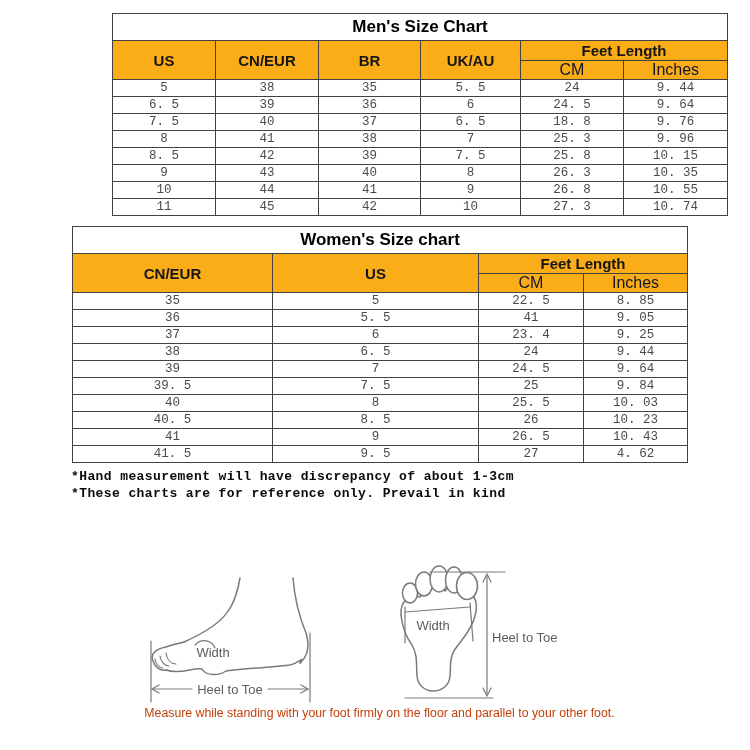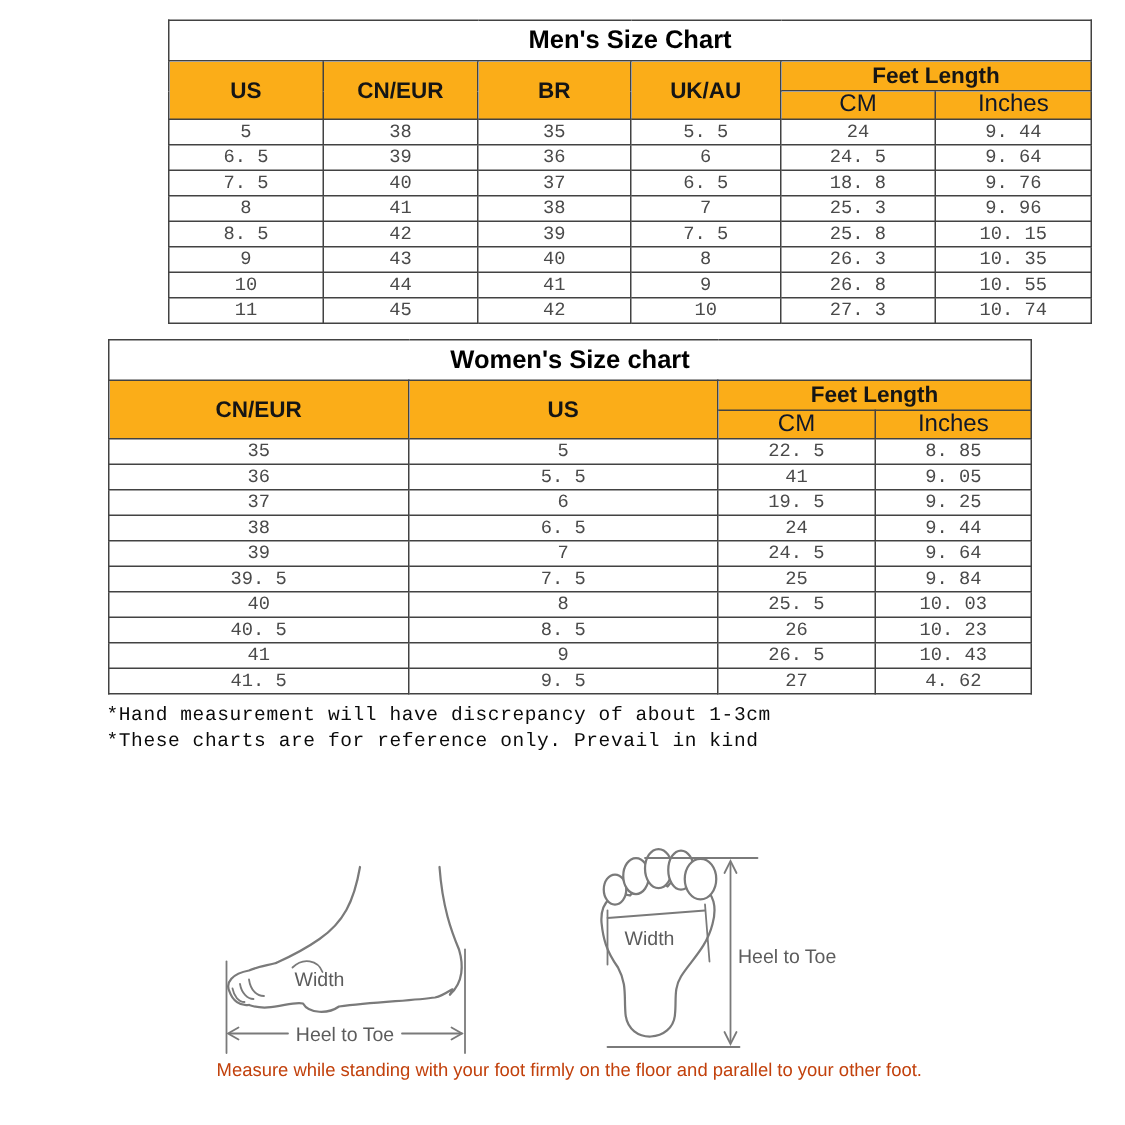--- a/index.html
+++ b/index.html
@@ -34,21 +34,21 @@
   .size-table tbody td{
     height:16px;
     font-family:"Liberation Mono","DejaVu Sans Mono",monospace;
     font-size:12.5px;color:var(--cell);
   }
   .mens{left:68px;top:13px;margin-left:44px;}
   .womens{left:72px;top:226px;}
   .notes{
     position:absolute;left:71px;top:468px;
     font-family:"Liberation Mono","DejaVu Sans Mono",monospace;
-    font-weight:normal;font-size:13px;line-height:17px;color:#0a0a0a;
+    font-weight:bold;font-size:13px;line-height:17px;color:#0a0a0a;
     letter-spacing:0.4px;white-space:nowrap;
   }
   .htm-title{
     position:absolute;left:88px;top:508px;font-size:16.5px;color:var(--muted);
   }
   .htm-subtitle{
     position:absolute;left:89px;top:536px;font-size:12.5px;color:var(--muted);
   }
   .diagram{position:absolute;}
   .d-side{left:140px;top:563px;}
@@ -190,21 +190,21 @@
         </tr>
         <tr>
           <td>36</td>
           <td>5. 5</td>
           <td>41</td>
           <td>9. 05</td>
         </tr>
         <tr>
           <td>37</td>
           <td>6</td>
-          <td>19. 5</td>
+          <td>23. 4</td>
           <td>9. 25</td>
         </tr>
         <tr>
           <td>38</td>
           <td>6. 5</td>
           <td>24</td>
           <td>9. 44</td>
         </tr>
         <tr>
           <td>39</td>

